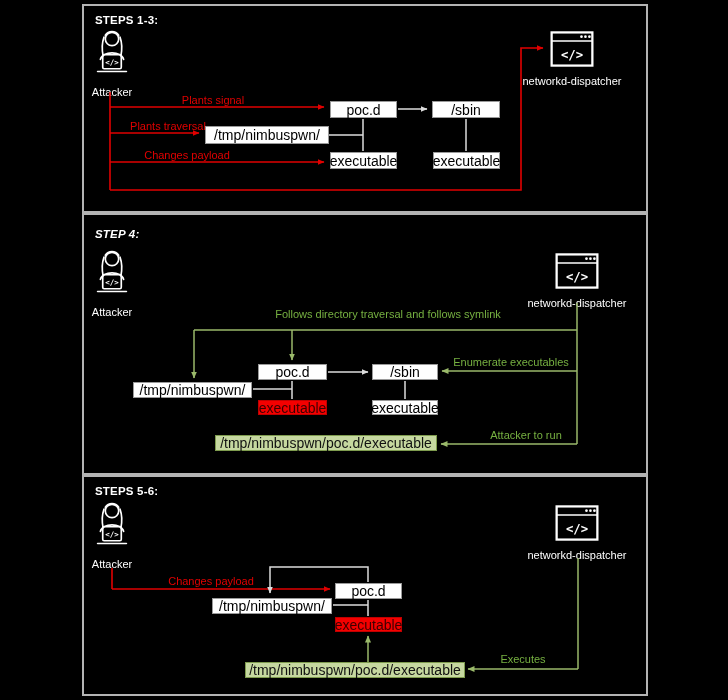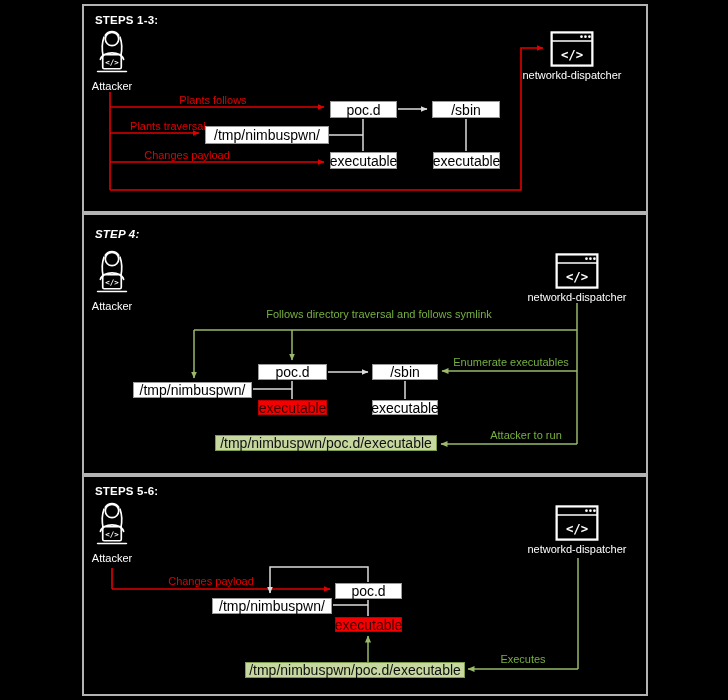--- a/index.html
+++ b/index.html
@@ -12,21 +12,21 @@
   .node{position:absolute;background:#fff;color:#000;font-size:14px;line-height:1;
         display:flex;align-items:center;justify-content:center;box-sizing:border-box;
         border:1px solid #9a9a9a;white-space:nowrap;}
   .node.red{background:#f40000;color:#3d0000;border:1px solid #c00000;}
   .node.green{background:#c6d8a0;color:#111;border:1px solid #7e9b4e;}
   .lbl{position:absolute;font-size:11px;line-height:12px;text-align:center;white-space:nowrap;}
   .lbl.red{color:#e10000;}
   .lbl.green{color:#76b041;}
   .actor{position:absolute;display:flex;flex-direction:column;align-items:center;
          color:#fff;font-size:11px;}
-  .actor .cap{margin-top:2px;white-space:nowrap;}
+  .actor .cap{margin-top:8px;white-space:nowrap;}
   .icon-svg{display:block;}
   .codeglyph{font-family:"DejaVu Sans Mono",monospace;font-weight:bold;}
 </style>
 </head>
 <body>
 
 <div class="stage">
 
   <div class="panel" style="top:4px;height:209px;">
     <div class="panel-title" style="left:11px;top:8px;">STEPS 1-3:</div>
@@ -76,21 +76,21 @@
         <path d="M26,184 H437 V42 H459" marker-end="url(#m1r)"></path>
       </g>
       <g stroke="#dcdcdc" stroke-width="1.5" fill="none">
         <path d="M314,103 H343" marker-end="url(#m1w)"></path>
         <path d="M245,129 H279"></path>
         <path d="M279,113 V145"></path>
         <path d="M382,113 V145"></path>
       </g>
     </svg>
 
-    <div class="lbl red" style="left:49px;top:88px;width:160px;">Plants follows</div>
+    <div class="lbl red" style="left:49px;top:88px;width:160px;">Plants signal</div>
     <div class="lbl red" style="left:4px;top:114px;width:160px;">Plants traversal</div>
     <div class="lbl red" style="left:23px;top:143px;width:160px;">Changes payload</div>
 
     <div class="node" style="left:246px;top:95px;width:67px;height:17px;">poc.d</div>
     <div class="node" style="left:348px;top:95px;width:68px;height:17px;">/sbin</div>
     <div class="node" style="left:121px;top:120px;width:124px;height:18px;">/tmp/nimbuspwn/</div>
     <div class="node" style="left:246px;top:146px;width:67px;height:17px;">executable</div>
     <div class="node" style="left:349px;top:146px;width:67px;height:17px;">executable</div>
   </div>
 
@@ -143,21 +143,21 @@
         <path d="M493,229 H357" marker-end="url(#m2g)"></path>
       </g>
       <g stroke="#dcdcdc" stroke-width="1.5" fill="none">
         <path d="M244,157 H284" marker-end="url(#m2w)"></path>
         <path d="M169,174 H208"></path>
         <path d="M208,166 V184"></path>
         <path d="M321,166 V184"></path>
       </g>
     </svg>
 
-    <div class="lbl green" style="left:145px;top:93px;width:300px;">Follows directory traversal and follows symlink</div>
+    <div class="lbl green" style="left:154px;top:93px;width:300px;">Follows directory traversal and follows symlink</div>
     <div class="lbl green" style="left:352px;top:141px;width:150px;">Enumerate executables</div>
     <div class="lbl green" style="left:367px;top:214px;width:150px;">Attacker to run</div>
 
     <div class="node" style="left:174px;top:149px;width:69px;height:16px;">poc.d</div>
     <div class="node" style="left:288px;top:149px;width:66px;height:16px;">/sbin</div>
     <div class="node" style="left:49px;top:167px;width:119px;height:16px;">/tmp/nimbuspwn/</div>
     <div class="node red" style="left:174px;top:185px;width:69px;height:15px;">executable</div>
     <div class="node" style="left:288px;top:185px;width:66px;height:15px;">executable</div>
     <div class="node green" style="left:131px;top:220px;width:222px;height:16px;">/tmp/nimbuspwn/poc.d/executable</div>
   </div>

